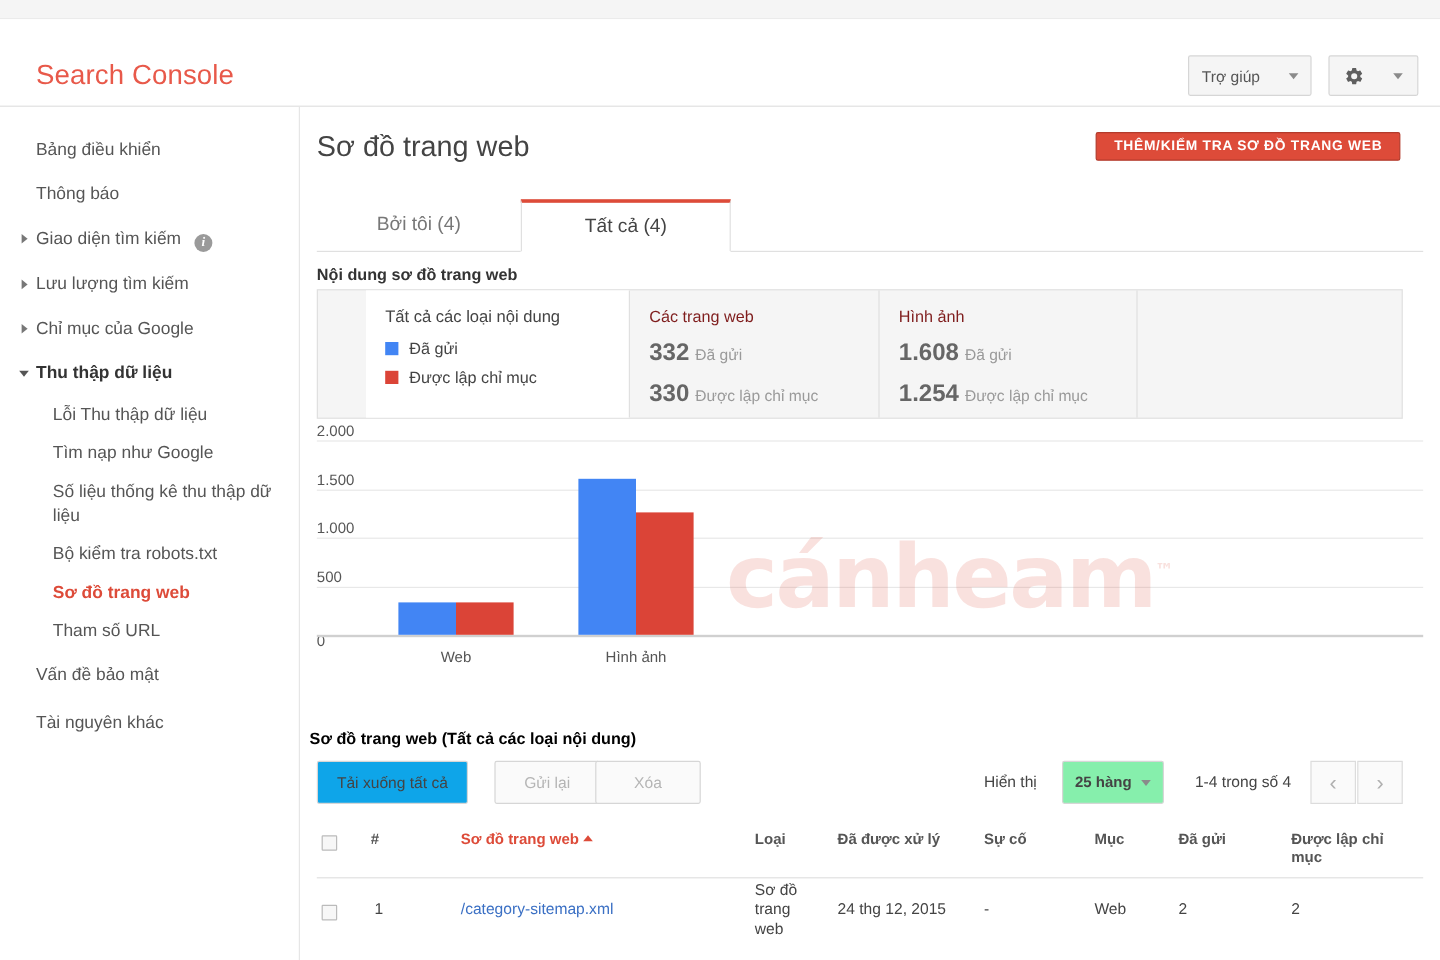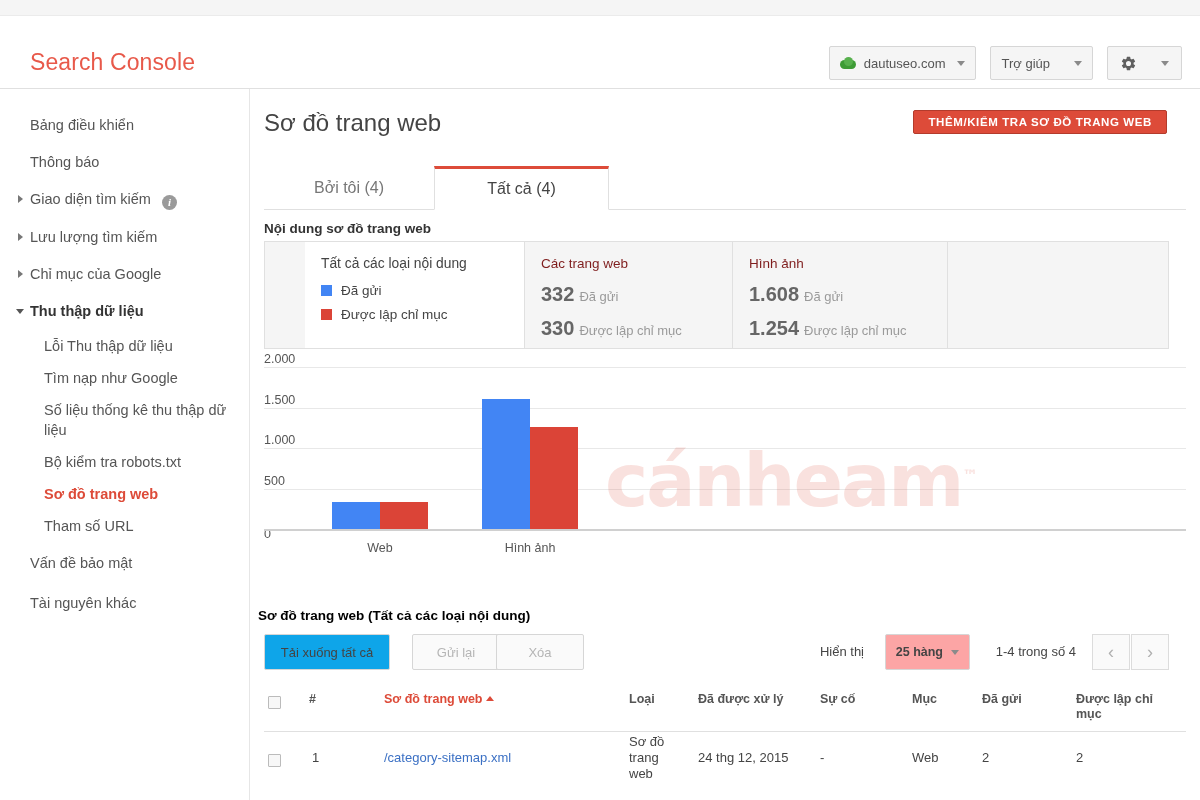--- a/index.html
+++ b/index.html
@@ -146,21 +146,21 @@
     background:#0ea5e9; font-size:13px; color:#444; display:flex; align-items:center;
     justify-content:center; cursor:pointer; white-space:nowrap;
   }
   .tb-btn.disabled { color:#b5b5b5; background:#fafafa; }
   .tb-btn.b0 { left:0; width:126px; }
   .tb-btn.b1 { left:148px; width:88px; }
   .tb-btn.b2 { left:232px; width:88px; }
   .pg-label { position:absolute; top:10px; font-size:13px; color:#444; white-space:nowrap; }
   .pg-select {
     position:absolute; top:0; height:36px; border:1px solid #d6d6d6; border-radius:2px;
-    background:#fca5a5; font-size:12.5px; font-weight:bold; color:#444;
+    background:#86efac; font-size:12.5px; font-weight:bold; color:#444;
     display:flex; align-items:center; padding:0 10px; gap:8px; cursor:pointer;
   }
   .pg-arrowbtn {
     position:absolute; top:0; width:38px; height:36px; border:1px solid #dcdcdc;
     background:#fafafa; display:flex; align-items:center; justify-content:center;
     color:#b0b0b0; font-size:18px; cursor:pointer;
   }
 
   
   .tbl { position:absolute; left:14px; top:595px; right:14px; }
@@ -183,25 +183,20 @@
   }
 </style>
 </head>
 <body>
 
 <div class="top-strip"></div>
 
 <div class="header">
   <div class="brand">Search Console</div>
   <div class="hdr-right">
-    <div class="btn-gray">
-      <span class="cloud-icon"></span>
-      <span>dautuseo.com</span>
-      <span class="caret"></span>
-    </div>
     <div class="btn-gray">
       <span>Trợ giúp</span>
       <span class="caret" style="margin-left:16px"></span>
     </div>
     <div class="btn-gray" style="padding:0 12px">
       <span class="gear">
         <svg width="17" height="17" viewBox="0 0 24 24" fill="#5f5f5f">
             <path d="M19.14 12.94c.04-.3.06-.61.06-.94 0-.32-.02-.64-.07-.94l2.03-1.58a.49.49 0 00.12-.61l-1.92-3.32a.49.49 0 00-.59-.22l-2.39.96a7.03 7.03 0 00-1.62-.94l-.36-2.54a.48.48 0 00-.48-.41h-3.84a.48.48 0 00-.48.41l-.36 2.54c-.59.24-1.13.57-1.62.94l-2.39-.96a.49.49 0 00-.59.22L2.74 8.87c-.12.21-.07.47.12.61l2.03 1.58c-.05.3-.09.63-.09.94s.02.64.07.94l-2.03 1.58a.49.49 0 00-.12.61l1.92 3.32c.12.22.37.29.59.22l2.39-.96c.5.38 1.03.7 1.62.94l.36 2.54c.5.24.24.41.48.41h3.84c.24 0 .44-.17.48-.41l.36-2.54c.59-.24 1.13-.56 1.62-.94l2.39.96c.22.08.47 0 .59-.22l1.92-3.32a.49.49 0 00-.12-.61l-2.01-1.58zM12 15.6A3.6 3.6 0 1112 8.4a3.6 3.6 0 010 7.2z"></path>
           </svg>
       </span>

